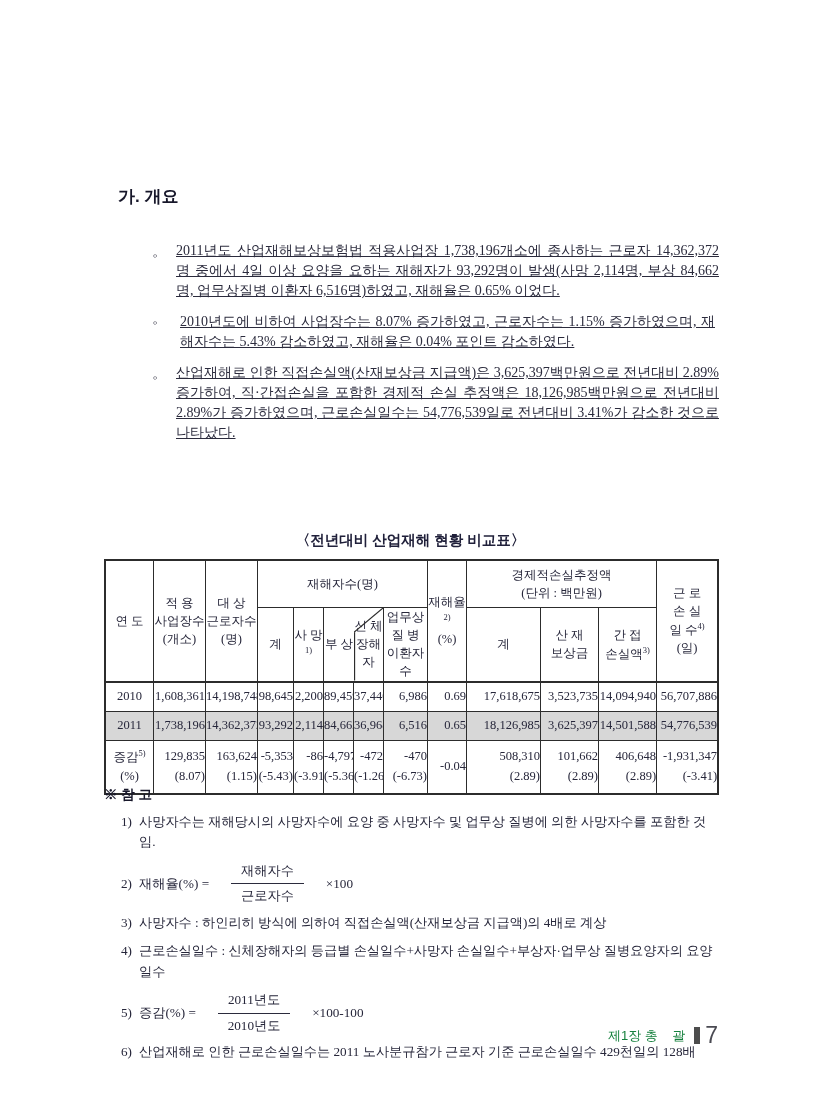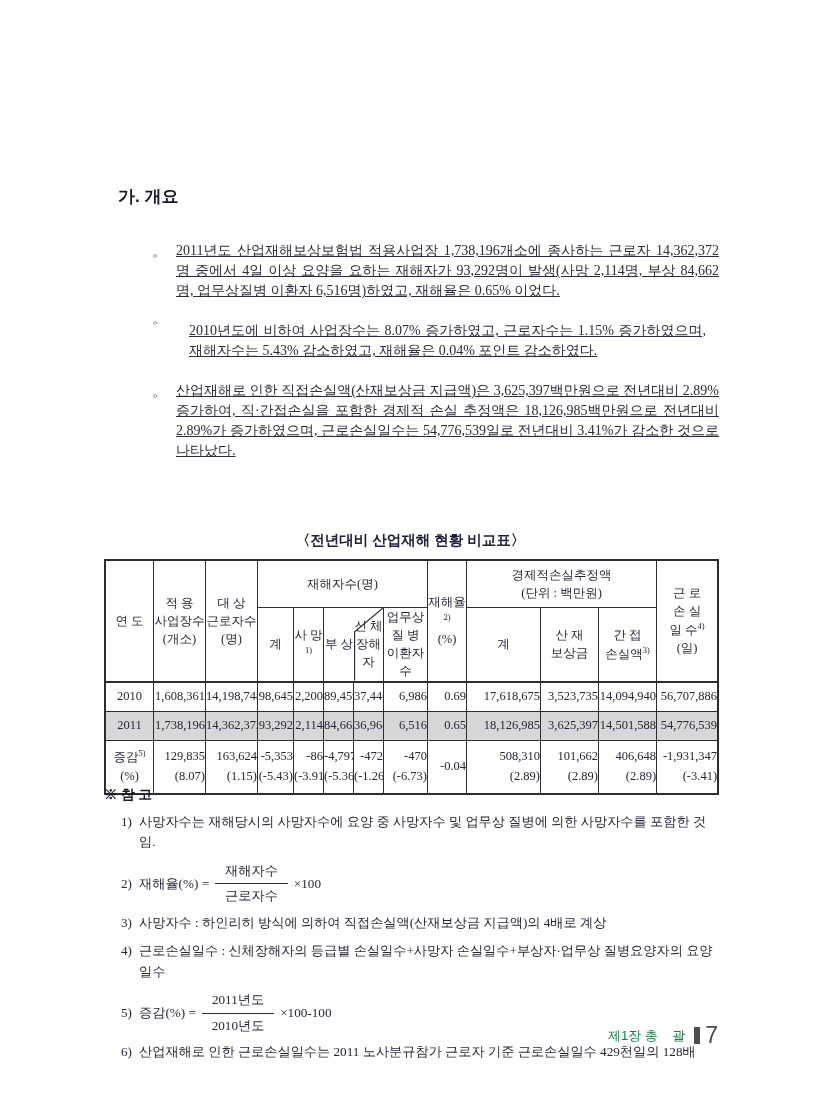--- a/index.html
+++ b/index.html
@@ -110,21 +110,21 @@
   .notes-title {
     font-family: "Liberation Sans", sans-serif;
     font-weight: bold;
     font-size: 13.5px;
     margin-bottom: 8px;
     color: #17172a;
   }
   .note { display: flex; align-items: baseline; padding-left: 17px; margin-bottom: 8px; line-height: 1.55; }
   .note-num { margin-right: 7px; white-space: nowrap; }
   .note.formula { align-items: center; margin-top: 2px; margin-bottom: 6px; }
-  .frac { display: inline-flex; flex-direction: column; text-align: center; margin: 0 6px; }
+  .frac { display: inline-flex; flex-direction: column; text-align: center; margin: 0 22px; }
   .frac-top { border-bottom: 1px solid #2b2b3d; padding: 0 10px 2px; }
   .frac-bot { padding-top: 2px; }
   .footer {
     position: absolute;
     top: 1022px; right: 100px;
     display: flex;
     align-items: center;
   }
   .chapter-label {
     font-family: "Liberation Sans", sans-serif;
@@ -150,21 +150,21 @@
 
   <h2 class="section-heading">가. 개요</h2>
 
   <div class="bullets">
     <div class="bullet">
       <span class="bullet-marker">◦</span>
       <p class="bullet-text" style="margin:0">2011년도 산업재해보상보험법 적용사업장 1,738,196개소에 종사하는 근로자 14,362,372명 중에서 4일 이상 요양을 요하는 재해자가 93,292명이 발생(사망 2,114명, 부상 84,662명, 업무상질병 이환자 6,516명)하였고, 재해율은 0.65% 이었다.</p>
     </div>
     <div class="bullet">
       <span class="bullet-marker">◦</span>
-      <p class="bullet-text" style="margin:13px">2010년도에 비하여 사업장수는 8.07% 증가하였고, 근로자수는 1.15% 증가하였으며, 재해자수는 5.43% 감소하였고, 재해율은 0.04% 포인트 감소하였다.</p>
+      <p class="bullet-text" style="margin:4px">2010년도에 비하여 사업장수는 8.07% 증가하였고, 근로자수는 1.15% 증가하였으며, 재해자수는 5.43% 감소하였고, 재해율은 0.04% 포인트 감소하였다.</p>
     </div>
     <div class="bullet">
       <span class="bullet-marker">◦</span>
       <p class="bullet-text" style="margin:0">산업재해로 인한 직접손실액(산재보상금 지급액)은 3,625,397백만원으로 전년대비 2.89% 증가하여, 직·간접손실을 포함한 경제적 손실 추정액은 18,126,985백만원으로 전년대비 2.89%가 증가하였으며, 근로손실일수는 54,776,539일로 전년대비 3.41%가 감소한 것으로 나타났다.</p>
     </div>
   </div>
 
   <div class="table-caption">〈전년대비 산업재해 현황 비교표〉</div>
 
   <table class="cmp">

